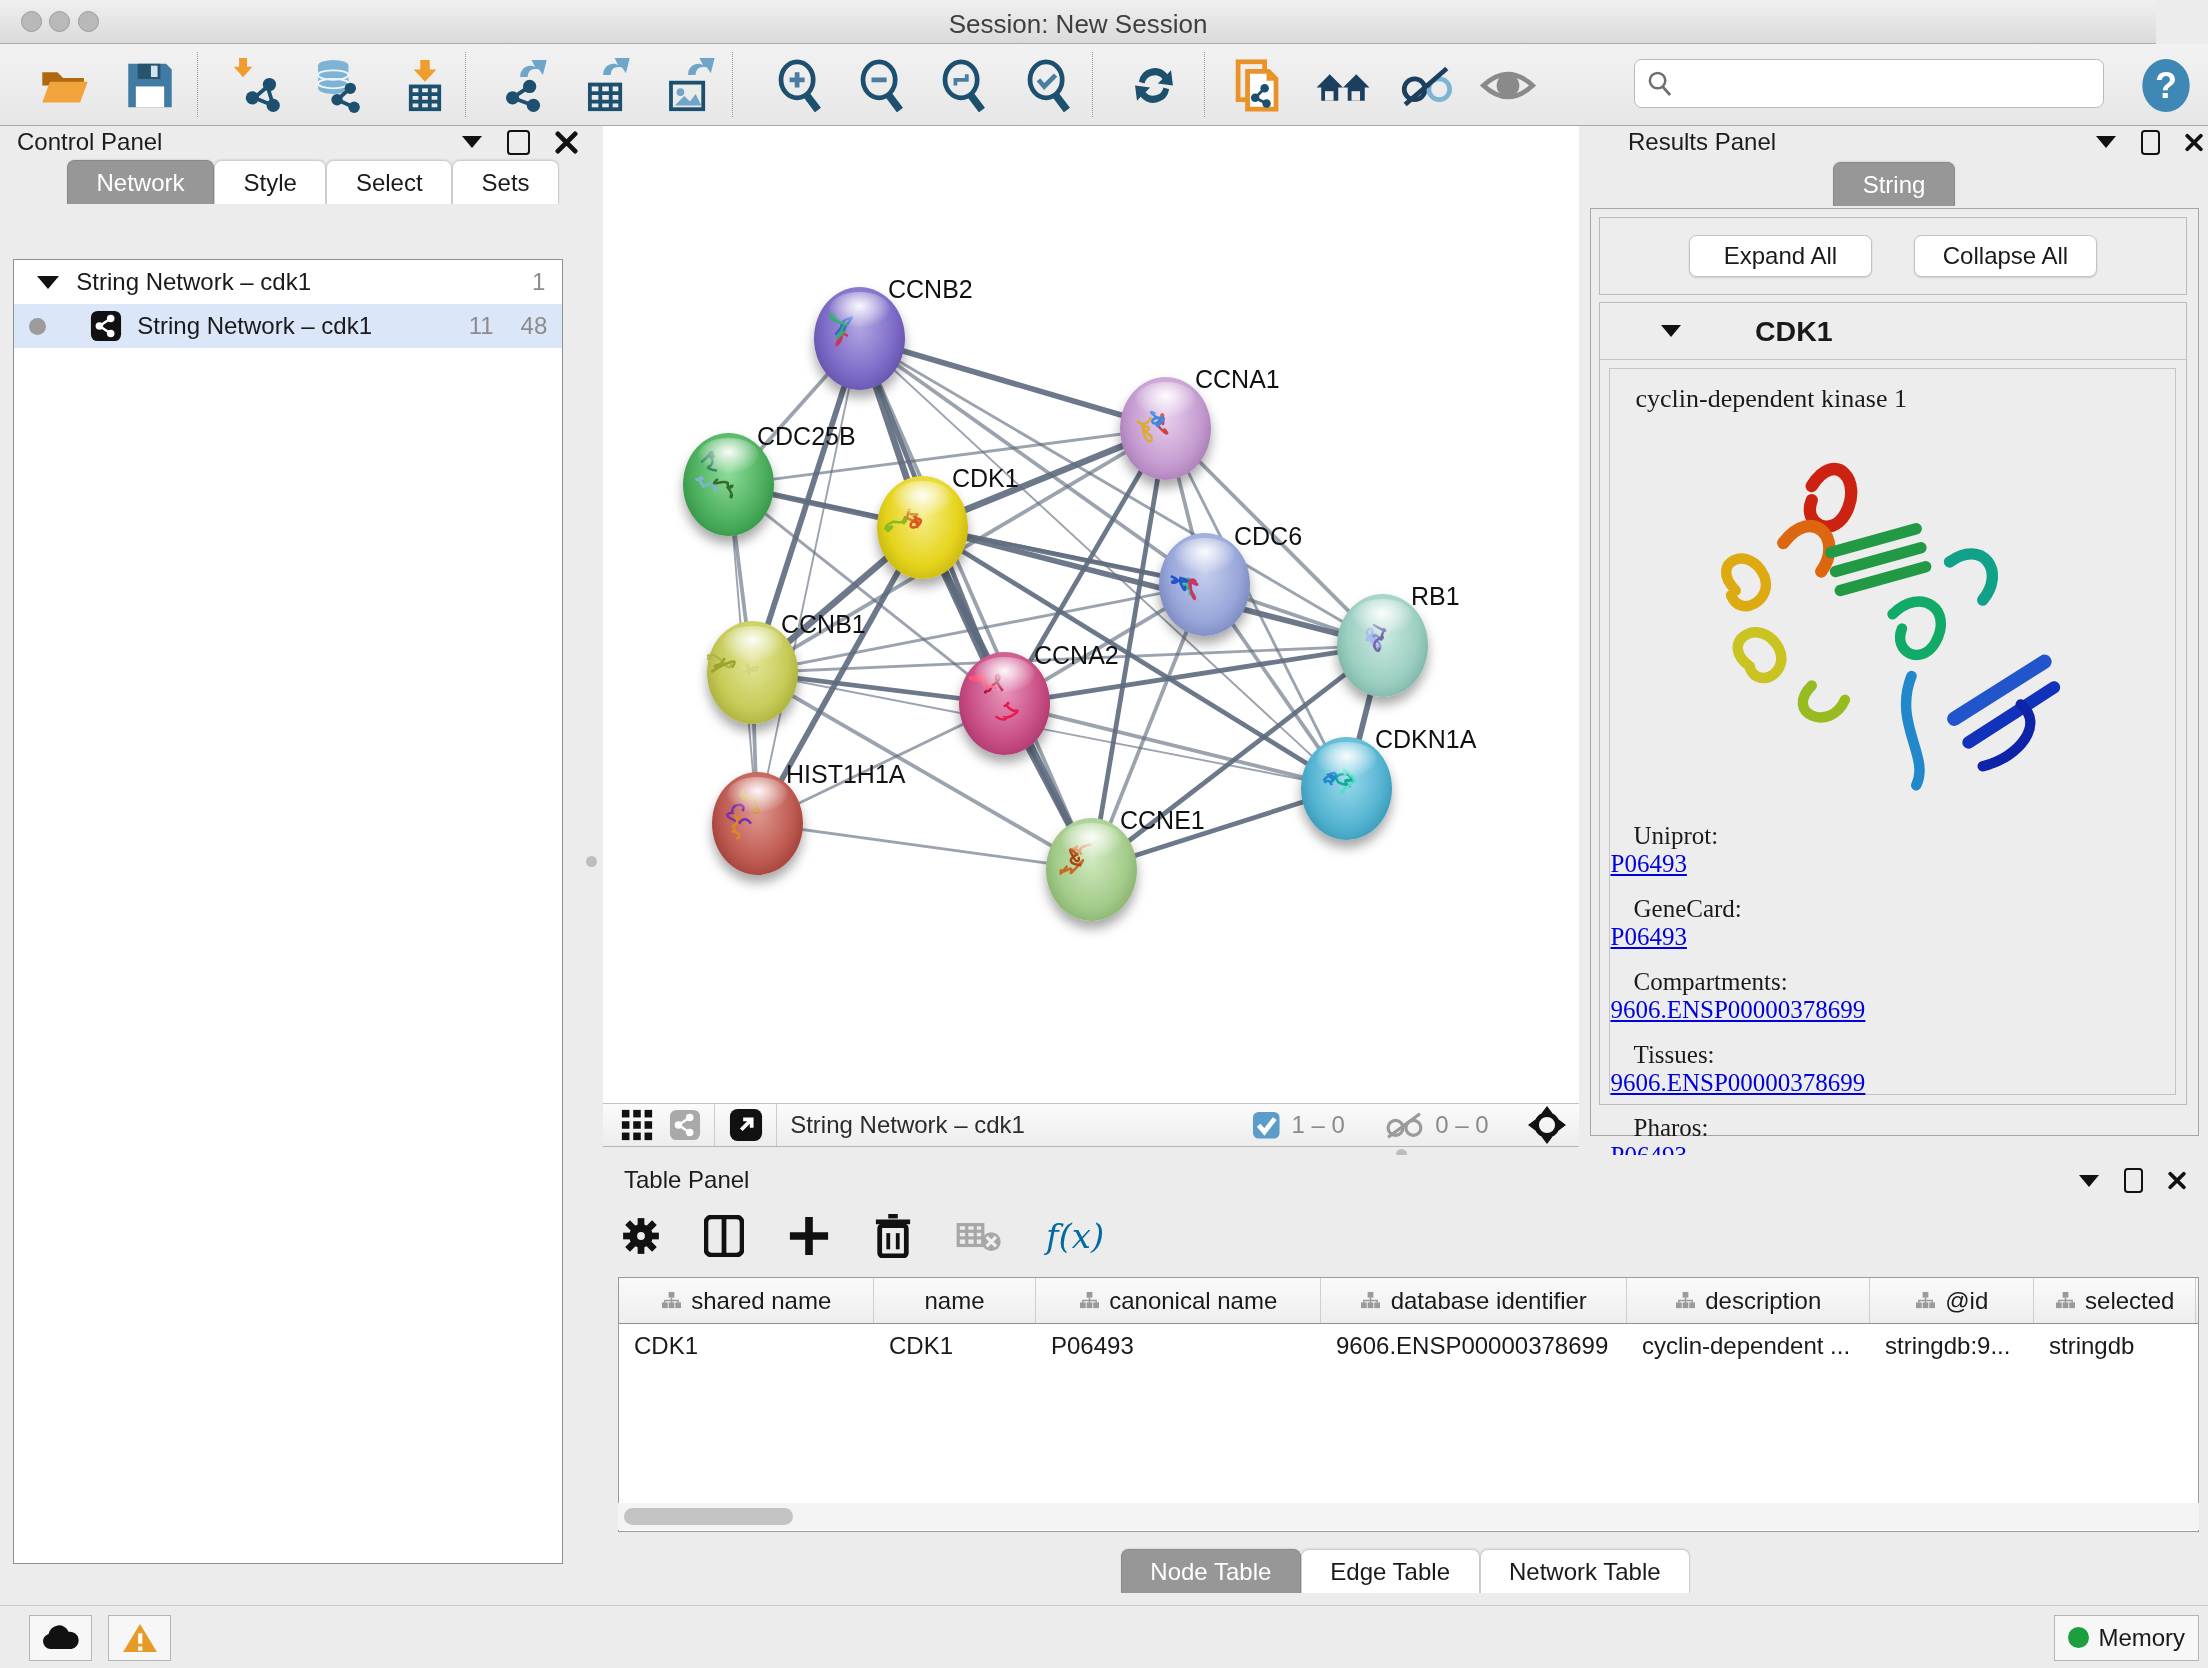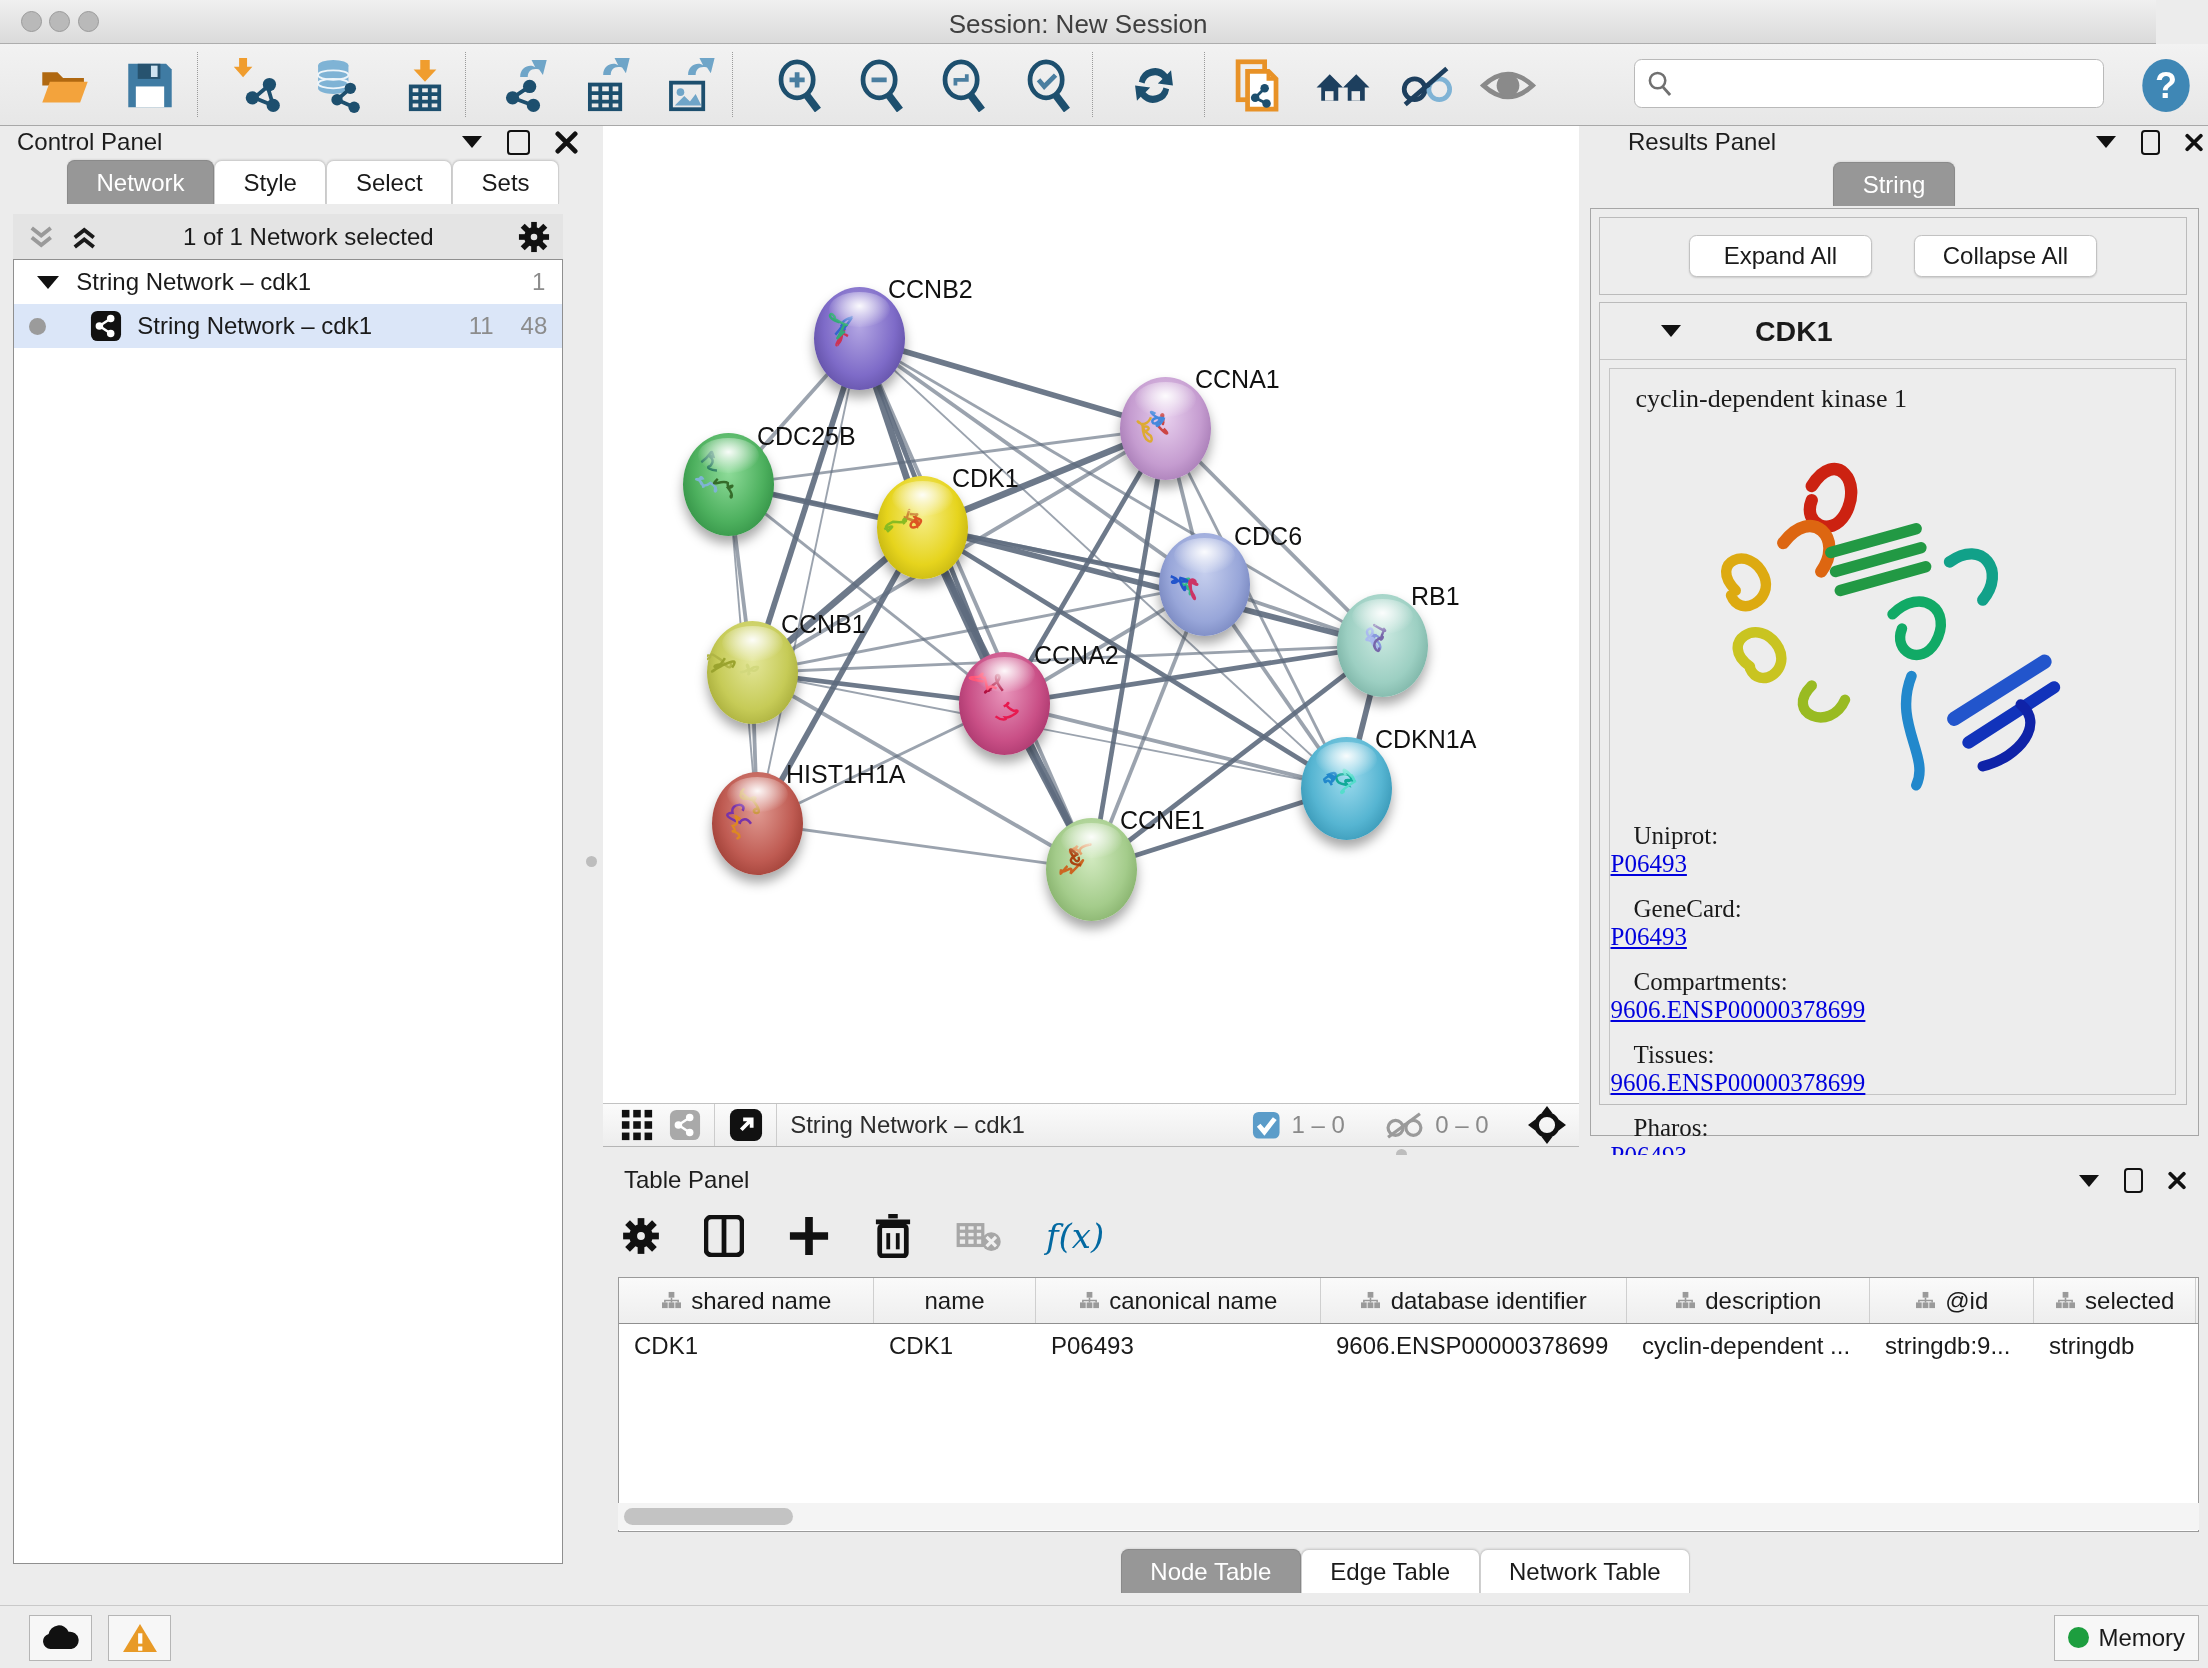--- a/index.html
+++ b/index.html
@@ -291,42 +291,20 @@
     <svg width="23" height="23" viewBox="0 0 24 24">
       <path d="M3 3 L21 21 M21 3 L3 21" stroke="#111" stroke-width="5" stroke-linecap="round"></path>
     </svg>
   </div>
   <div class="cp-tabs">
     <div class="tab sel">Network</div>
     <div class="tab">Style</div>
     <div class="tab">Select</div>
     <div class="tab">Sets</div>
   </div>
-  <div class="cp-toolrow">
-    <svg width="28.5" height="27" viewBox="0 0 30 28" style="margin-left:13.3px">
-      <path d="M5 4 l10 8 10-8 M5 14 l10 8 10-8" stroke="#9a9a9a" stroke-width="4" fill="none"></path>
-    </svg>
-    <svg width="28.5" height="27" viewBox="0 0 30 28" style="margin-left:15px">
-      <path d="M5 24 l10-8 10 8 M5 14 l10-8 10 8" stroke="#1a1a1a" stroke-width="4" fill="none"></path>
-    </svg>
-    <div style="flex:1;text-align:center;font-size:24px">1 of 1 Network selected</div>
-    <svg width="32" height="32" viewBox="0 0 34 34" style="margin-right:13.3px">
-      <circle cx="17" cy="17" r="7" fill="none" stroke="#111" stroke-width="7"></circle>
-      <g stroke="#111" stroke-width="6">
-          <line x1="17" y1="1" x2="17" y2="9"></line>
-          <line x1="17" y1="25" x2="17" y2="33"></line>
-      <line x1="1" y1="17" x2="9" y2="17"></line>
-          <line x1="25" y1="17" x2="33" y2="17"></line>
-      <line x1="5" y1="5" x2="11" y2="11"></line>
-          <line x1="23" y1="23" x2="29" y2="29"></line>
-      <line x1="29" y1="5" x2="23" y2="11"></line>
-          <line x1="11" y1="23" x2="5" y2="29"></line>
-        </g>
-    </svg>
-  </div>
   <div class="tree-box">
     <div class="tree-row">
       <span style="margin-left:23px;width:0;height:0;border-left:11.4px solid transparent;border-right:11.4px solid transparent;border-top:13.3px solid #111"></span>
       <span style="margin-left:17px">String Network – cdk1</span>
       <span class="count" style="margin-left:auto;margin-right:17px">1</span>
     </div>
     <div class="tree-row sel">
       <span style="margin-left:15px;width:17px;height:17px;border-radius:50%;background:#9b9b9b"></span>
       <svg width="32" height="32" viewBox="0 0 34 34" style="margin-left:44px">
         <rect x="1" y="1" width="32" height="32" rx="7" fill="#111"></rect>

